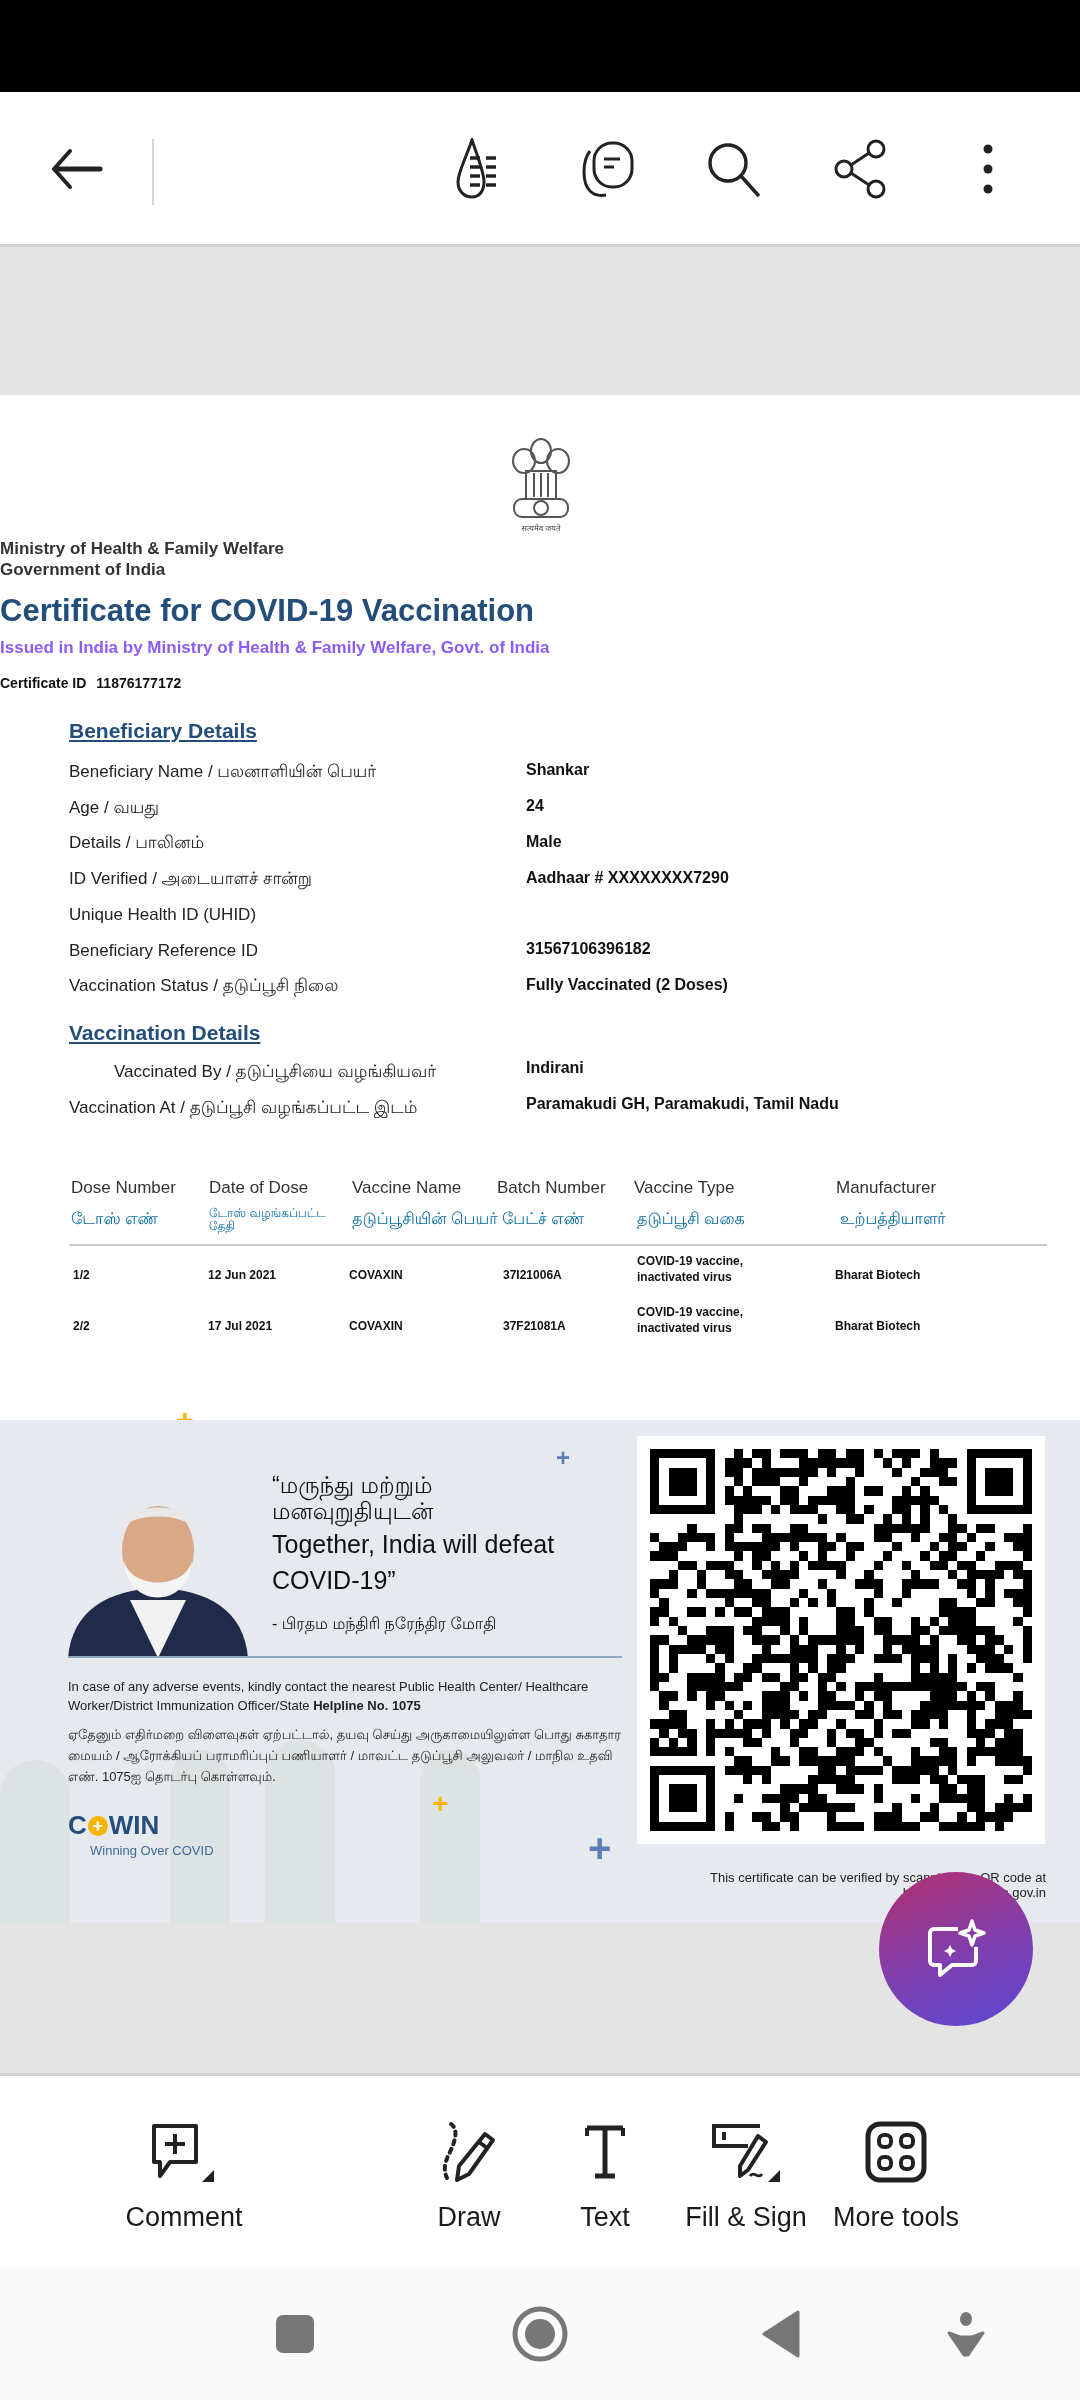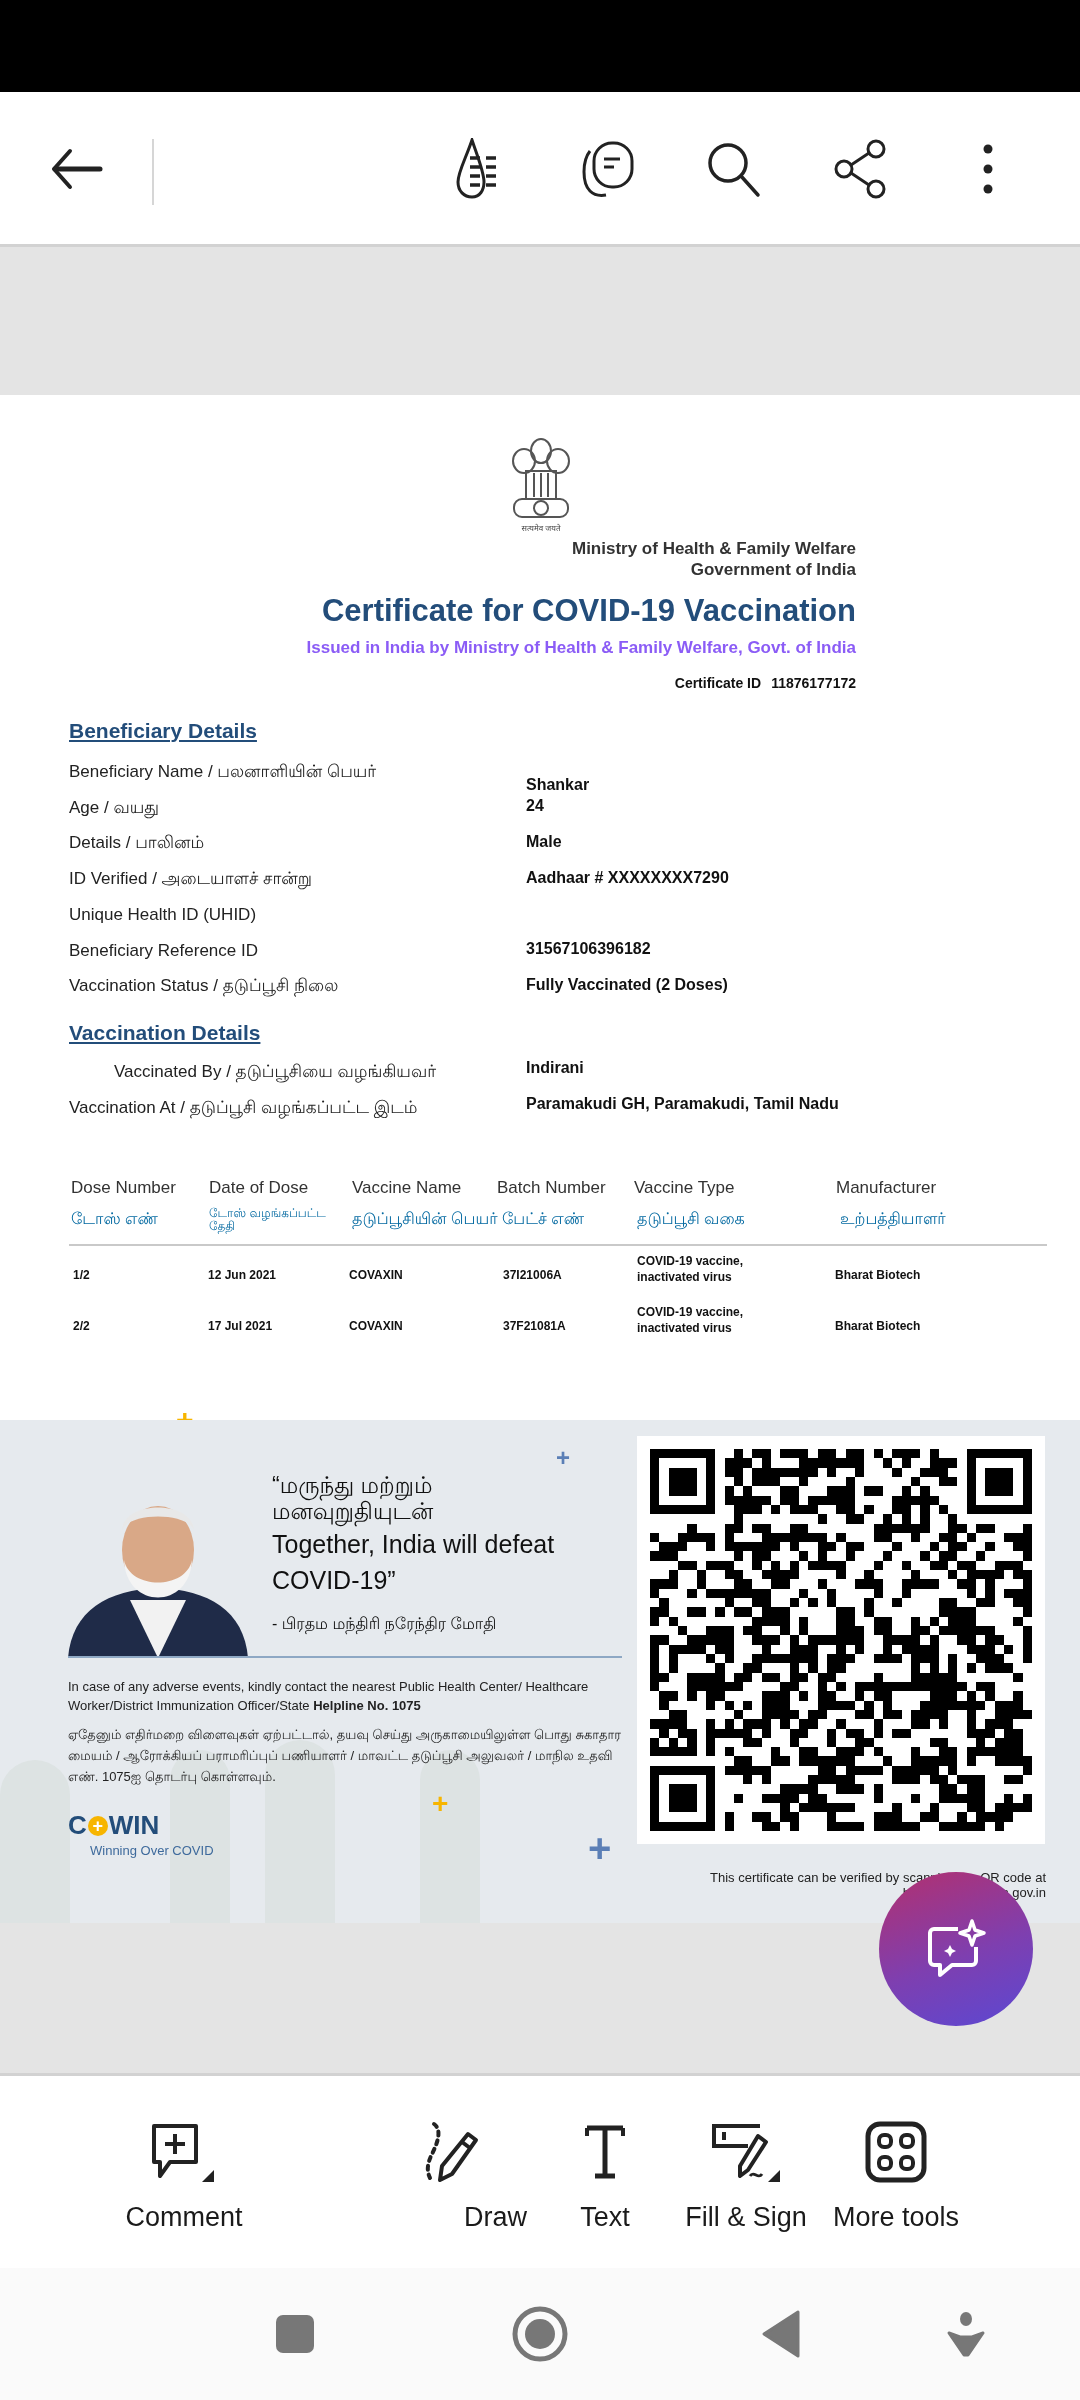--- a/index.html
+++ b/index.html
@@ -4,21 +4,21 @@
 <style>
   * { box-sizing: border-box; margin: 0; padding: 0; }
   html, body { width: 1080px; height: 2400px; overflow: hidden; background: #e4e4e4; font-family: "Liberation Sans", sans-serif; }
   .statusbar { position: absolute; left: 0; top: 0; width: 1080px; height: 92px; background: #000; }
   .appbar { position: absolute; left: 0; top: 92px; width: 1080px; height: 155px; background: #fff; border-bottom: 3px solid #d2d2d2; }
   .appbar .icon { position: absolute; top: 45px; width: 64px; height: 64px; display: flex; align-items: center; justify-content: center; cursor: pointer; }
   .appbar .divider { position: absolute; left: 152px; top: 47px; width: 2px; height: 66px; background: #d6d6d6; }
   .doc-area { position: absolute; left: 0; top: 247px; width: 1080px; height: 1826px; background: #e4e4e4; overflow: hidden; }
   .page { position: absolute; left: 0; top: 148px; width: 1080px; height: 1528px; background: #fff; }
   .emblem { position: absolute; left: 508px; top: 40px; width: 66px; height: 100px; }
-  .center { position: absolute; left: 0; width: 856px; text-align: right; }
+  .center { position: absolute; left: 0; width: 856px; text-align: left; }
   .ministry { top: 143px; font-size: 17px; font-weight: bold; color: #333; line-height: 21px; }
   .cert-title { top: 198px; font-size: 31px; font-weight: bold; color: #234d7a; }
   .cert-sub { top: 243px; font-size: 17px; font-weight: bold; color: #8b5cf6; }
   .cert-id { top: 280px; font-size: 14px; font-weight: bold; color: #111; }
   .cert-id span { margin-left: 10px; }
   .sec-title { position: absolute; left: 69px; font-size: 21px; font-weight: bold; color: #234d7a; text-decoration: underline; }
   .row-label { position: absolute; left: 69px; font-size: 17px; color: #222; }
   .row-value { position: absolute; left: 526px; font-size: 16px; font-weight: bold; color: #111; }
   .tbl-h { position: absolute; font-size: 17px; color: #333; }
   .tbl-h2 { position: absolute; font-size: 16px; color: #0369a1; }
@@ -135,21 +135,21 @@
       <div>Government of India</div>
     </div>
     <div class="center cert-title">Certificate for COVID-19 Vaccination</div>
     <div class="center cert-sub">Issued in India by Ministry of Health &amp; Family Welfare, Govt. of India</div>
     <div class="center cert-id">
       <span style="margin-left:0">Certificate ID</span><span>11876177172</span>
     </div>
 
     <div class="sec-title" style="top:324px;">Beneficiary Details</div>
     <div class="row-label" style="top:367px;">Beneficiary Name / பலனாளியின் பெயர்</div>
-    <div class="row-value" style="top:381px;text-align:right;">Shankar</div>
+    <div class="row-value" style="top:366px;text-align:right;">Shankar</div>
     <div class="row-label" style="top:403px;">Age / வயது</div>
     <div class="row-value" style="top:402px;">24</div>
     <div class="row-label" style="top:438px;">Details / பாலினம்</div>
     <div class="row-value" style="top:438px;">Male</div>
     <div class="row-label" style="top:474px;">ID Verified / அடையாளச் சான்று</div>
     <div class="row-value" style="top:474px;">Aadhaar # XXXXXXXX7290</div>
     <div class="row-label" style="top:510px;">Unique Health ID (UHID)</div>
     <div class="row-value" style="top:510px;"></div>
     <div class="row-label" style="top:546px;">Beneficiary Reference ID</div>
     <div class="row-value" style="top:545px;">31567106396182</div>
@@ -259,21 +259,21 @@
     <div class="ic">
       <svg width="72" height="64" viewBox="0 0 72 64">
           <path d="M6 6 H48 V42 H22 L12 56 V42 H6 Z" fill="none" stroke="#222" stroke-width="4" stroke-linejoin="round"></path>
           <line x1="27" y1="14" x2="27" y2="34" stroke="#222" stroke-width="4"></line>
           <line x1="17" y1="24" x2="37" y2="24" stroke="#222" stroke-width="4"></line>
           <path d="M66 50 L66 62 L54 62 Z" fill="#222"></path>
         </svg>
     </div>
     <div class="lbl">Comment</div>
   </div>
-  <div class="tool" style="left:377px;text-align:right;">
+  <div class="tool" style="left:394px;">
     <div class="ic">
       <svg width="72" height="64" viewBox="0 0 72 64">
           <path d="M18 4 C26 10 22 22 16 34 C12 42 10 50 14 58" fill="none" stroke="#222" stroke-width="4" stroke-dasharray="4 5" stroke-linecap="round"></path>
           <path d="M52 14 L60 20 L36 54 L24 60 L26 46 Z" fill="none" stroke="#222" stroke-width="4" stroke-linejoin="round"></path>
           <line x1="46" y1="22" x2="54" y2="28" stroke="#222" stroke-width="4"></line>
         </svg>
     </div>
     <div class="lbl">Draw</div>
   </div>
   <div class="tool" style="left:530px;">

